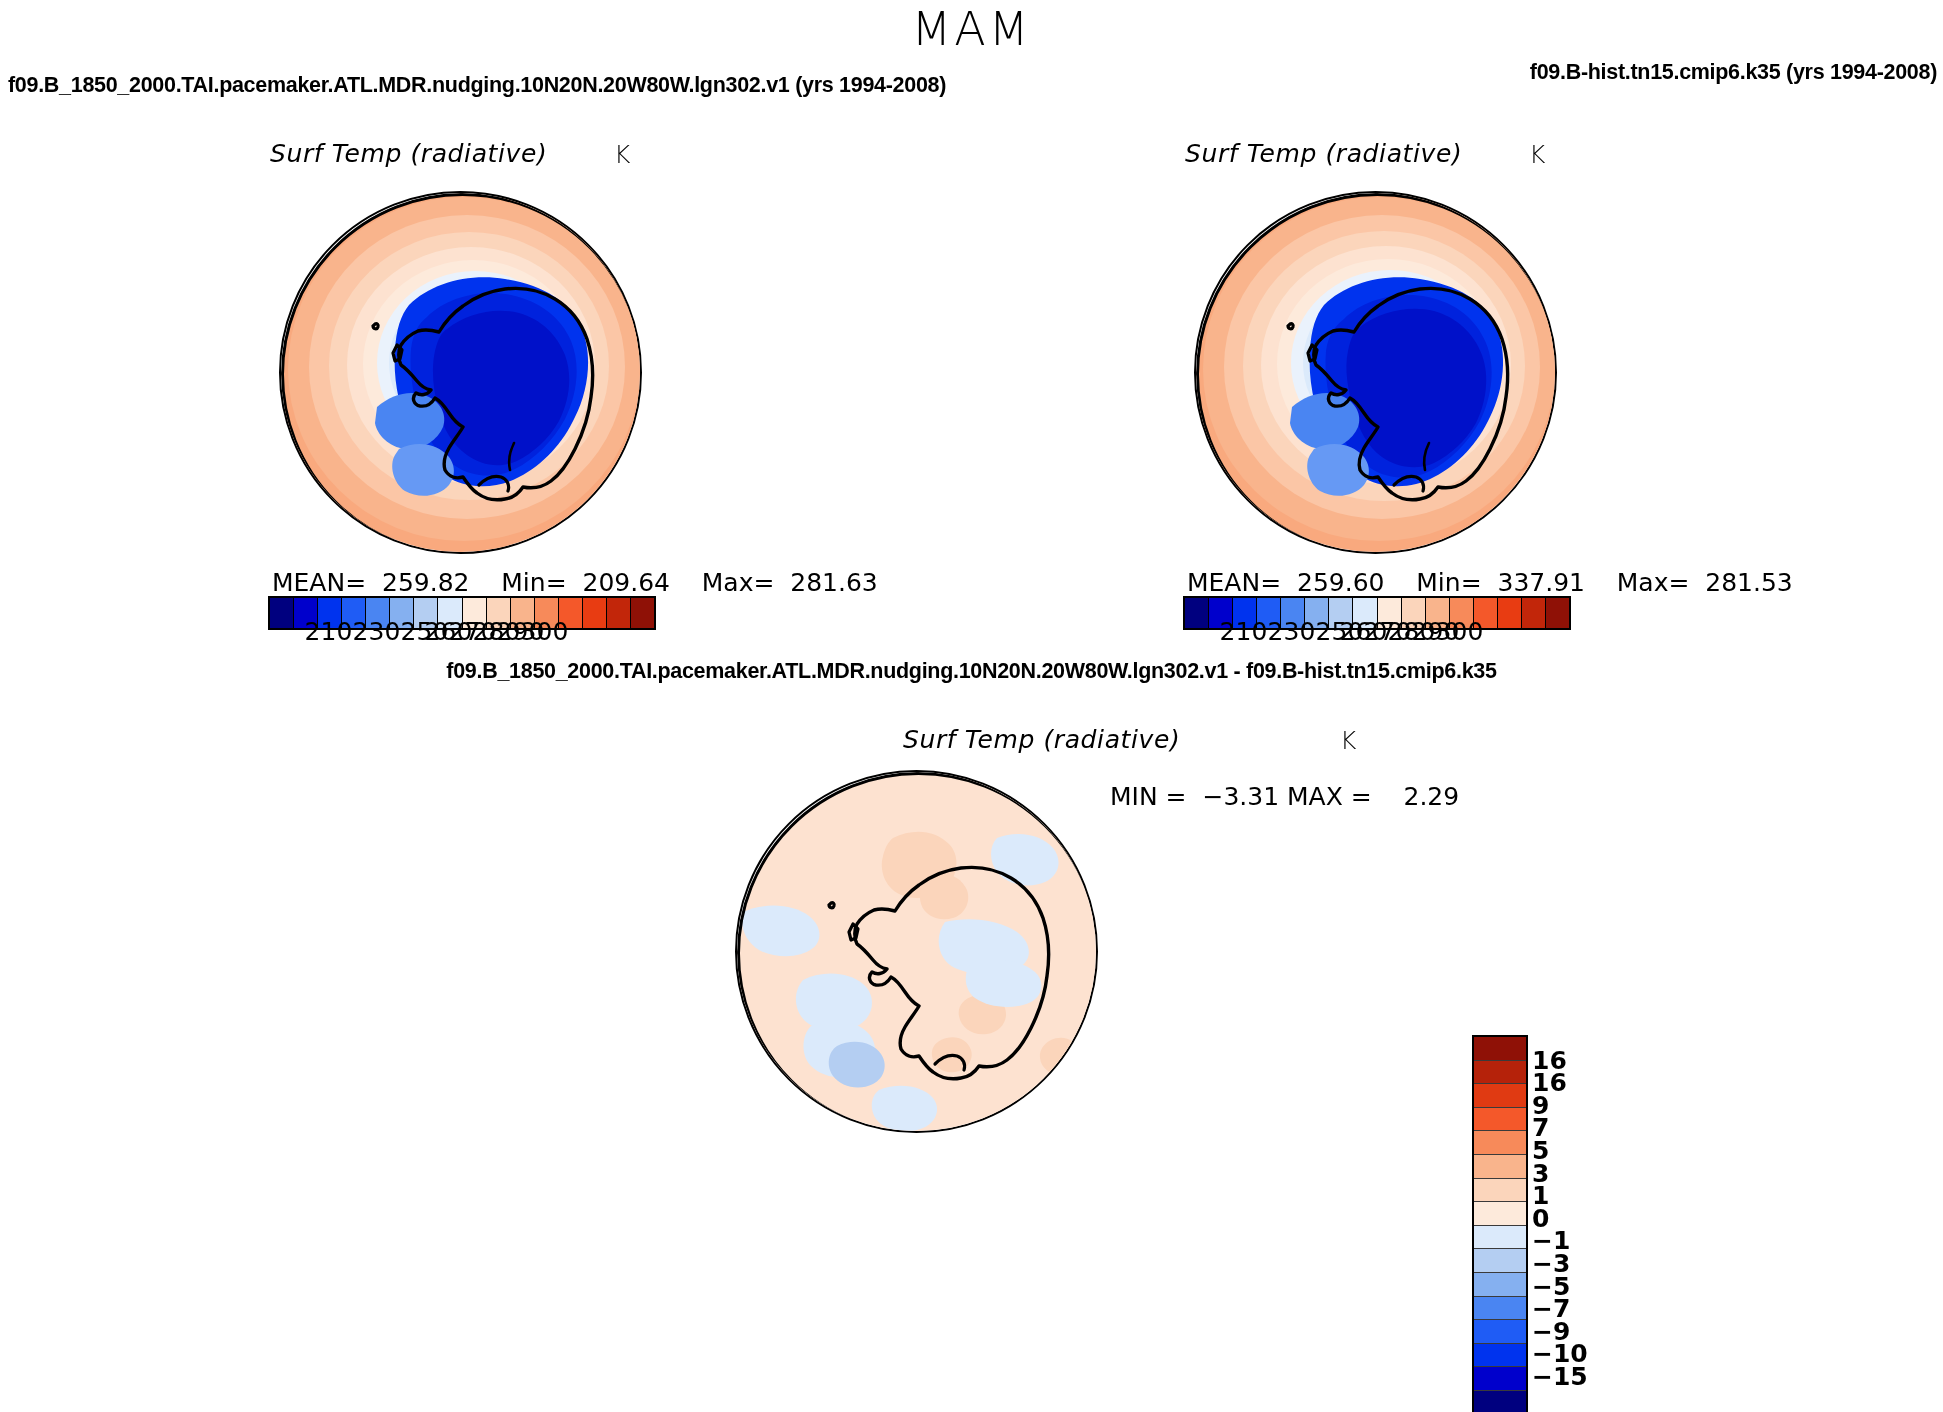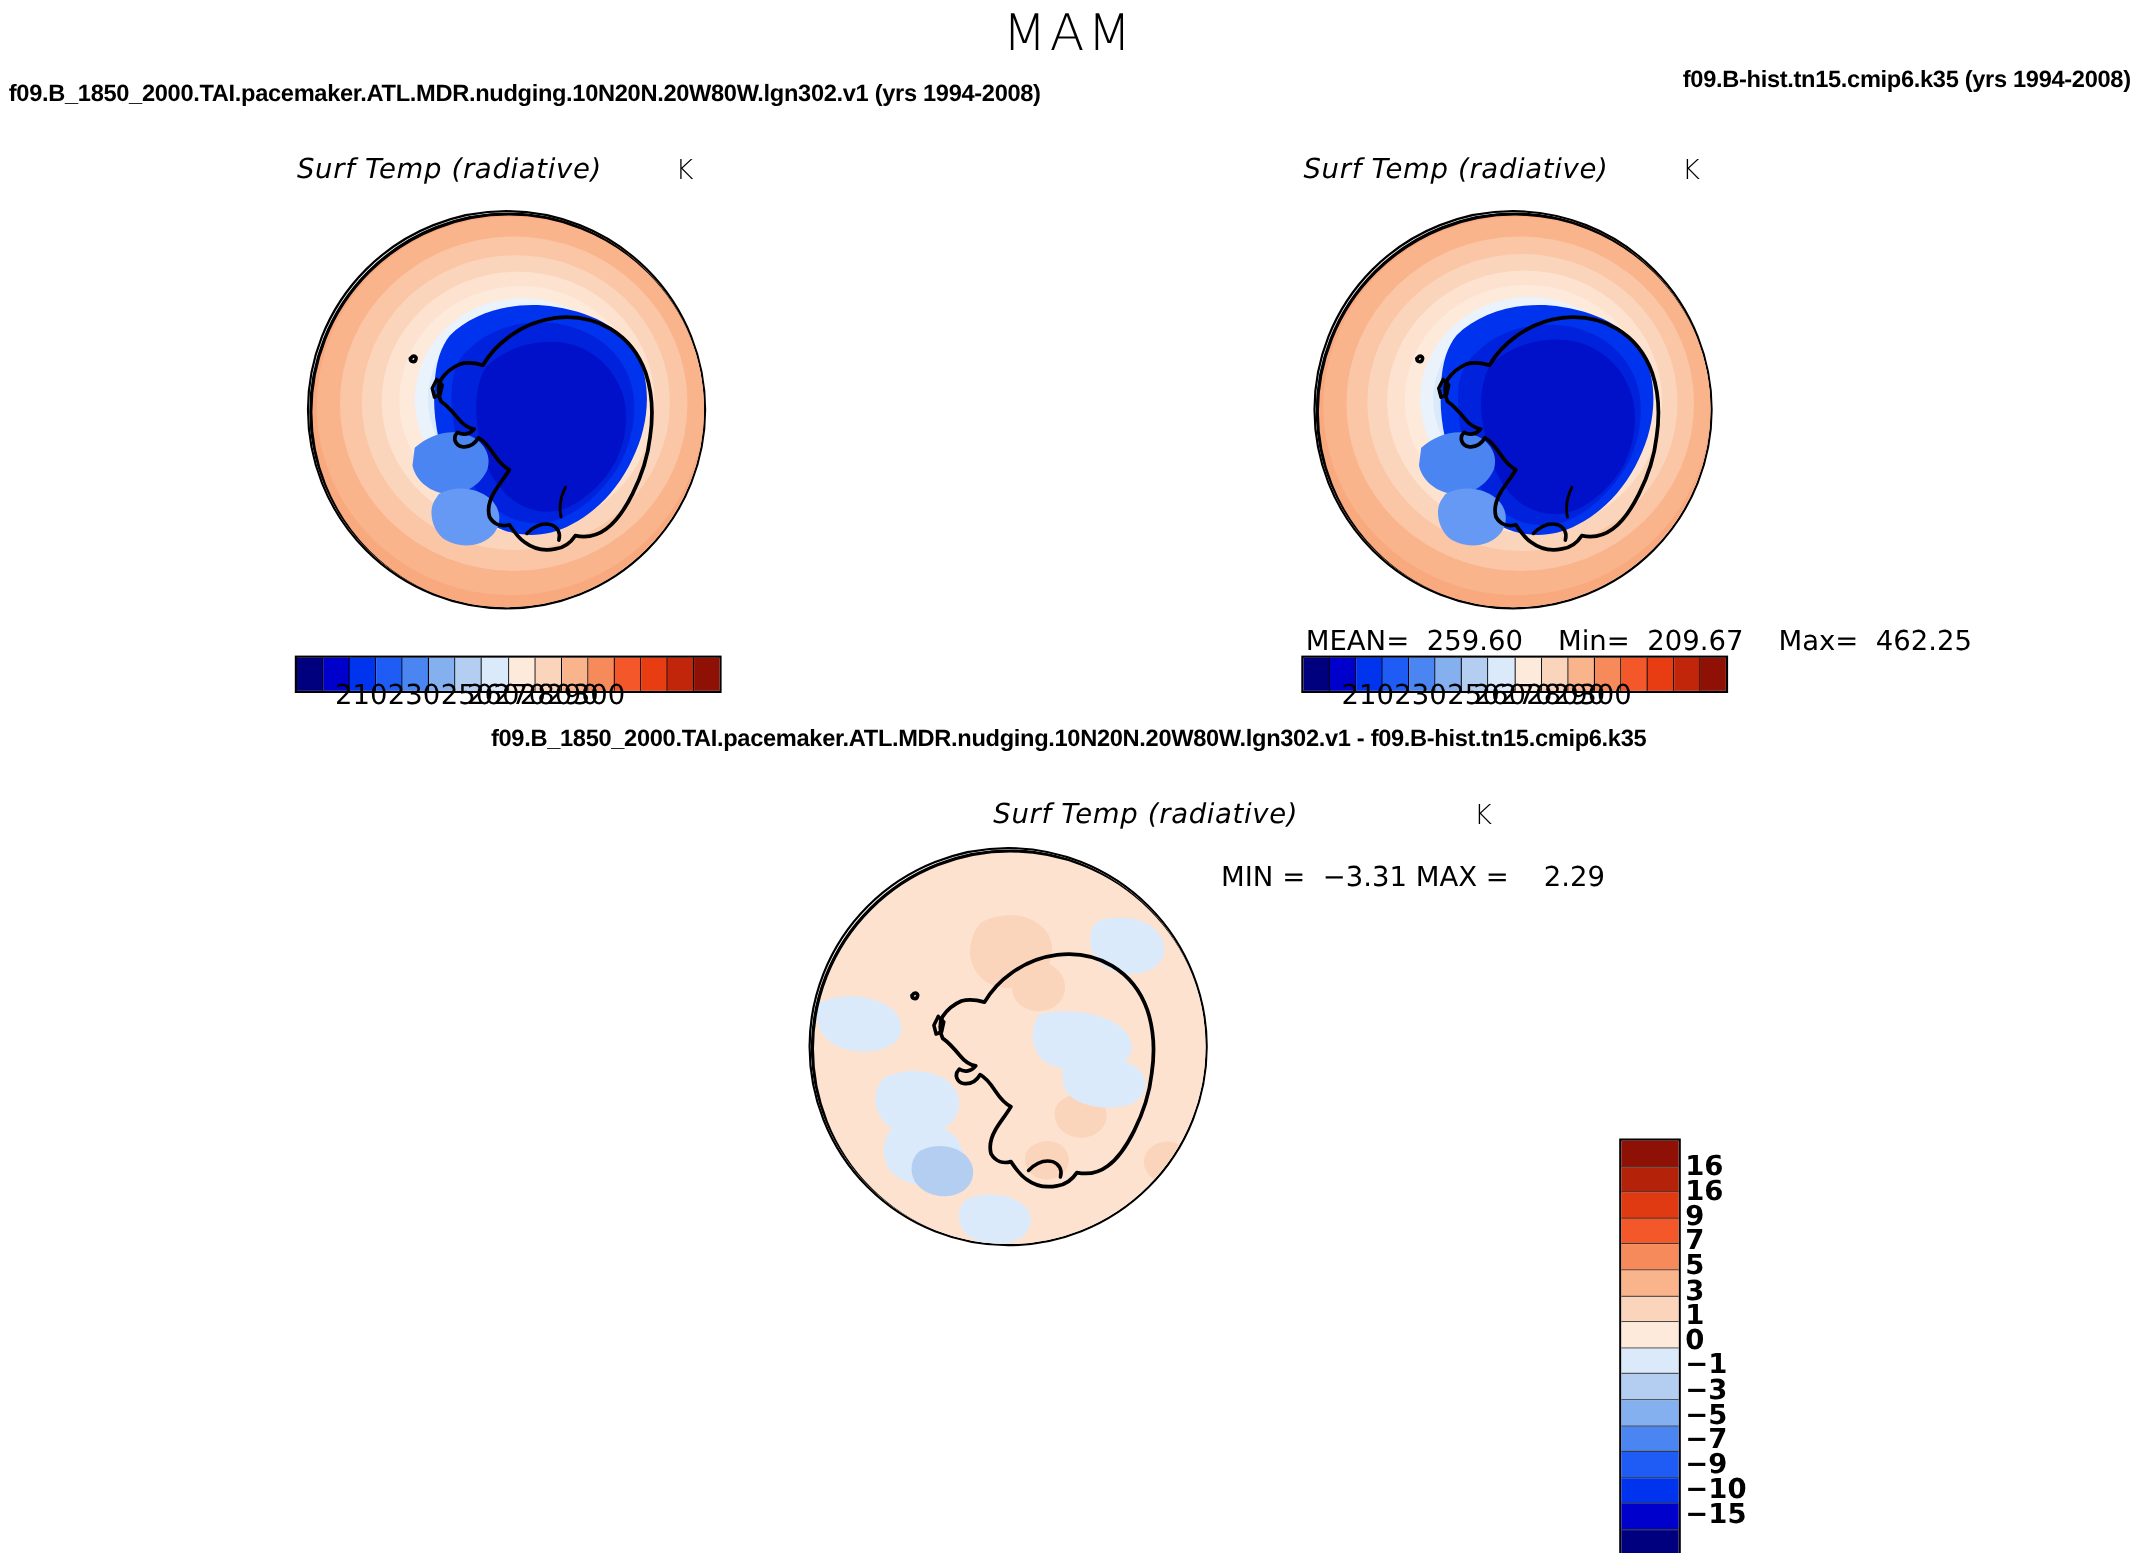--- a/index.html
+++ b/index.html
@@ -258,20 +258,21 @@
                  C 151,137 144,136 137,138
                  C 130,141 124,146 120,152
                  C 117,157 117,166 120,172 Z" fill="none" stroke="#000000" stroke-width="3.4" stroke-linejoin="round" stroke-linecap="round"></path>
         <path d="M 198,292 C 204,286 212,282 220,284 C 226,286 229,292 227,298" fill="none" stroke="#000000" stroke-width="3.2" stroke-linecap="round"></path>
         <path d="M 233,250 C 229,258 227,268 229,277" fill="none" stroke="#000000" stroke-width="2.6" stroke-linecap="round"></path>
       </g>
       <circle cx="181.5" cy="181.5" r="180" fill="none" stroke="#000000" stroke-width="3"></circle>
     </svg>
   </div>
 
+  <div class="stats-row" style="left:272px; top:568px;">MEAN=  259.82    Min=  209.64    Max=  281.63</div>
 
   <div class="cbar-h" id="cbar-left" style="left:268px; top:596px; width:384px;">
       <div class="cell" style="background: rgb(0, 0, 127);"></div>
       <div class="cell" style="background: rgb(0, 0, 204);"></div>
       <div class="cell" style="background: rgb(0, 51, 238);"></div>
       <div class="cell" style="background: rgb(31, 92, 245);"></div>
       <div class="cell" style="background: rgb(74, 133, 242);"></div>
       <div class="cell" style="background: rgb(133, 176, 240);"></div>
       <div class="cell" style="background: rgb(180, 206, 242);"></div>
       <div class="cell" style="background: rgb(219, 234, 251);"></div>
@@ -375,21 +376,21 @@
                  C 151,137 144,136 137,138
                  C 130,141 124,146 120,152
                  C 117,157 117,166 120,172 Z" fill="none" stroke="#000000" stroke-width="3.4" stroke-linejoin="round" stroke-linecap="round"></path>
         <path d="M 198,292 C 204,286 212,282 220,284 C 226,286 229,292 227,298" fill="none" stroke="#000000" stroke-width="3.2" stroke-linecap="round"></path>
         <path d="M 233,250 C 229,258 227,268 229,277" fill="none" stroke="#000000" stroke-width="2.6" stroke-linecap="round"></path>
       </g>
       <circle cx="181.5" cy="181.5" r="180" fill="none" stroke="#000000" stroke-width="3"></circle>
     </svg>
   </div>
 
-  <div class="stats-row" style="left:204px; top:568px;">MEAN=  259.60    Min=  209.67    Max=  462.25</div>
+  <div class="stats-row" style="left:204px; top:568px;">MEAN=  259.60    Min=  337.91    Max=  281.53</div>
 
   <div class="cbar-h" id="cbar-right" style="left:200px; top:596px; width:384px;">
       <div class="cell" style="background: rgb(0, 0, 127);"></div>
       <div class="cell" style="background: rgb(0, 0, 204);"></div>
       <div class="cell" style="background: rgb(0, 51, 238);"></div>
       <div class="cell" style="background: rgb(31, 92, 245);"></div>
       <div class="cell" style="background: rgb(74, 133, 242);"></div>
       <div class="cell" style="background: rgb(133, 176, 240);"></div>
       <div class="cell" style="background: rgb(180, 206, 242);"></div>
       <div class="cell" style="background: rgb(219, 234, 251);"></div>

